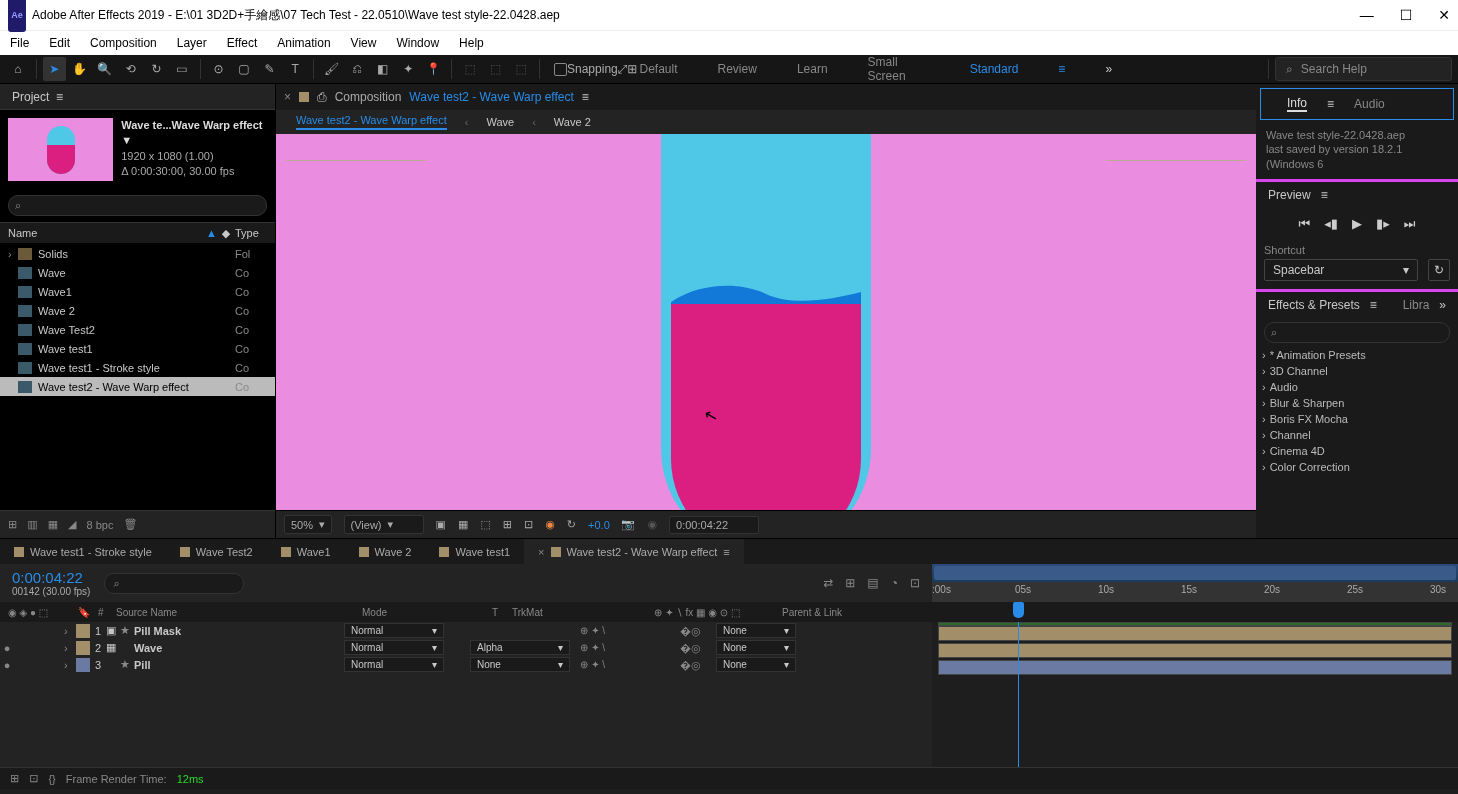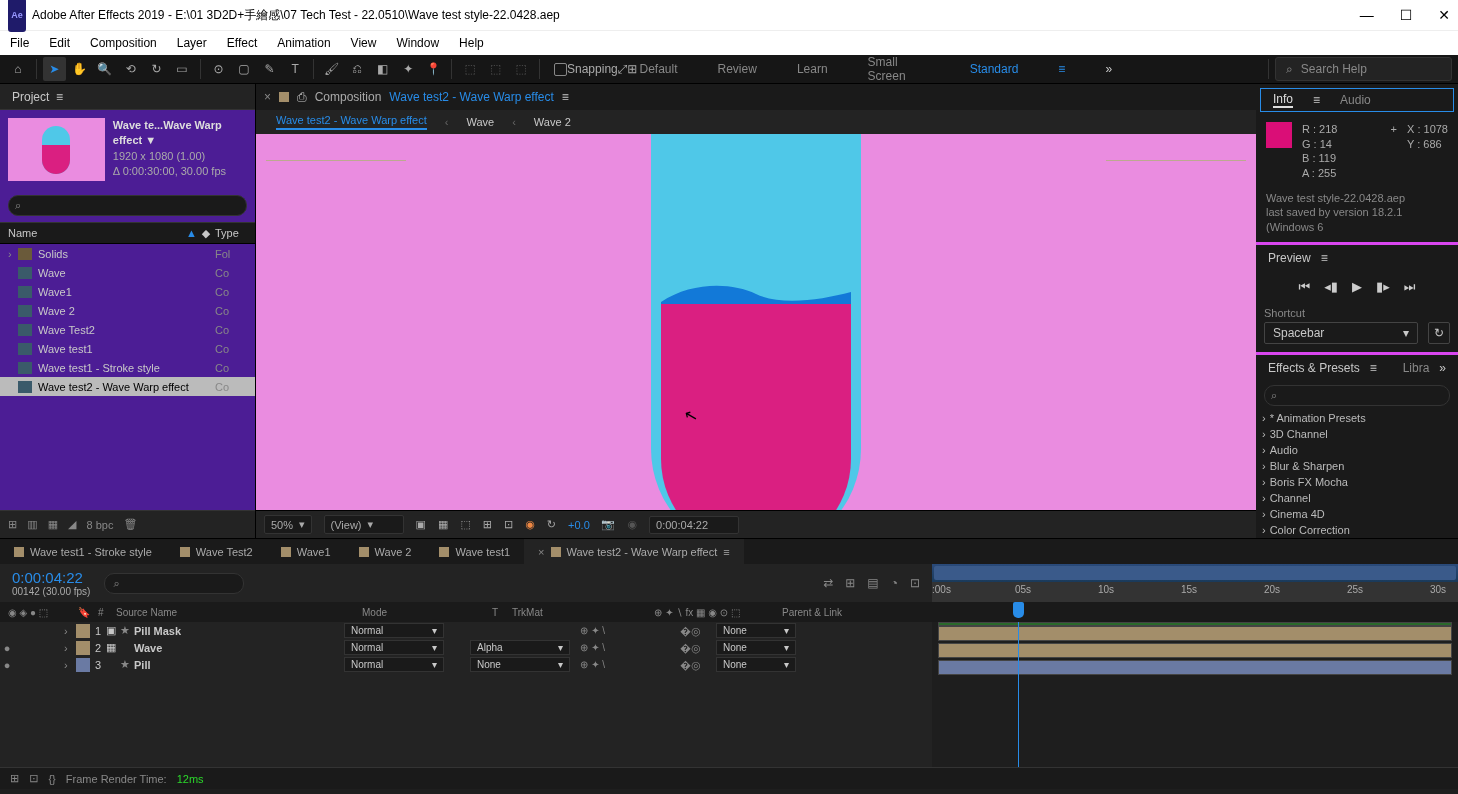--- a/index.html
+++ b/index.html
@@ -13,21 +13,21 @@
 .tool-btn { width: 24px; height: 24px; display: flex; align-items: center; justify-content: center; color: #aaa; border-radius: 2px; }
 .tool-btn.active { background: #333; color: #288ce8; }
 .tool-sep { width: 1px; height: 20px; background: #333; margin: 0 4px; }
 .snapping { display: flex; align-items: center; gap: 0; margin-left: 8px; color: #aaa; }
 .snap-check { width: 13px; height: 13px; border: 1px solid #888; border-radius: 2px; }
 .workspace-tabs { margin-left: auto; display: flex; gap: 40px; align-items: center; padding-right: 150px; }
 .ws-tab { color: #888; }
 .ws-tab.active { color: #288ce8; }
 .search-box { display: flex; align-items: center; gap: 8px; background: #232323; border: 1px solid #333; padding: 4px 10px; border-radius: 3px; width: 180px; color: #888; }
 .main { display: flex; height: 454px; }
-.left-panel { width: 256px; background: #4c1d95; display: flex; flex-direction: column; border-right: 1px solid #000; }
+.left-panel { width: 276px; background: #000000; display: flex; flex-direction: column; border-right: 1px solid #000; }
 .panel-tab { height: 26px; display: flex; align-items: center; padding: 0 12px; background: #1a1a1a; border-bottom: 1px solid #333; }
 .panel-tab.active { background: #232323; }
 .comp-header { display: flex; padding: 8px; gap: 8px; }
 .comp-thumb { width: 112px; height: 63px; background: #ea8ce0; display: flex; align-items: center; justify-content: center; position: relative; }
 .pill-mini { width: 28px; height: 48px; border-radius: 14px; overflow: hidden; position: relative; background: #4fc8e8; }
 .pill-mini::after { content: ""; position: absolute; bottom: 0; left: 0; right: 0; height: 60%; background: #da1f81; }
 .comp-info { font-size: 11px; color: #aaa; line-height: 1.4; }
 .comp-info .title { color: #ddd; font-weight: bold; }
 .proj-search { margin: 6px 8px; display: flex; align-items: center; gap: 6px; background: #1a1a1a; border: 1px solid #333; padding: 3px 6px; border-radius: 10px; color: #888; font-size: 11px; }
 .proj-header-row { display: flex; background: #1a1a1a; height: 22px; align-items: center; padding: 0 8px; font-size: 11px; border-top: 1px solid #333; border-bottom: 1px solid #000; }
@@ -53,21 +53,21 @@
 .breadcrumb .chev { color: #666; }
 .viewer { flex: 1; background: #ea8ce0; display: flex; align-items: flex-start; justify-content: center; position: relative; overflow: hidden; }
 .pill { width: 210px; height: 420px; margin-top: 0; border-radius: 0 0 105px 105px; background: #4fc8e8; position: relative; overflow: hidden; }
 .pill-fill { position: absolute; bottom: 0; left: 10px; right: 10px; height: 250px; background: #da1f81; border-radius: 0 0 95px 95px; }
 .pill-wave { position: absolute; top: 148px; left: 10px; right: 10px; height: 30px; }
 .cursor-arrow { position: absolute; top: 272px; left: 428px; font-size: 16px; color: #000; transform: rotate(-15deg); }
 .guide-line { position: absolute; top: 26px; height: 1px; background: #bda890; }
 .viewer-footer { height: 28px; background: #232323; border-top: 1px solid #000; display: flex; align-items: center; padding: 0 8px; gap: 12px; color: #aaa; font-size: 11px; }
 .dropdown { background: #1a1a1a; border: 1px solid #333; padding: 2px 6px; display: flex; align-items: center; gap: 6px; border-radius: 2px; }
 .right-panel { width: 202px; background: #1a1a1a; display: flex; flex-direction: column; }
-.rp-tabs { height: 32px; display: flex; align-items: center; gap: 20px; padding: 0 12px; border: 1px solid #288ce8; margin: 4px; }
+.rp-tabs { height: 32px; display: flex; align-items: center; gap: 20px; padding: 0 26px; border: 1px solid #288ce8; margin: 4px; }
 .rp-tabs .active { color: #ddd; border-bottom: 2px solid #ddd; }
 .rp-tabs .inactive { color: #888; }
 .info-body { padding: 6px 10px; font-size: 11px; color: #aaa; display: flex; gap: 10px; }
 .info-swatch { width: 26px; height: 26px; background: #da0e77; }
 .info-col { line-height: 1.35; }
 .info-file { padding: 4px 10px 8px; font-size: 11px; color: #888; line-height: 1.3; }
 .rp-section { border-top: 3px solid #d946ef; }
 .rp-header { height: 26px; display: flex; align-items: center; padding: 0 12px; gap: 10px; }
 .play-controls { display: flex; justify-content: center; gap: 14px; padding: 8px 0; color: #ccc; font-size: 13px; }
 .shortcut-box { margin: 4px 8px 8px; }
@@ -331,36 +331,20 @@
         </div>
     </div>
   </div>
 
   <div class="right-panel">
     <div class="rp-tabs">
       <span class="active">Info</span>
       <span>≡</span>
       <span class="inactive">Audio</span>
     </div>
-    <div class="info-body">
-      <div class="info-swatch"></div>
-      <div class="info-col">
-        <div>R : 218</div>
-          <div>G : 14</div>
-          <div>B : 119</div>
-          <div>A : 255</div>
-      </div>
-      <div class="info-col" style="margin-left:auto">
-        <div><span>+</span></div>
-      </div>
-      <div class="info-col">
-        <div>X : 1078</div>
-          <div>Y : 686</div>
-      </div>
-    </div>
     <div class="info-file">
       <div>Wave test style-22.0428.aep</div>
         <div>last saved by version 18.2.1 (Windows 6</div>
     </div>
 
     <div class="rp-section">
       <div class="rp-header">
         <span>Preview</span>
           <span>≡</span>
       </div>

